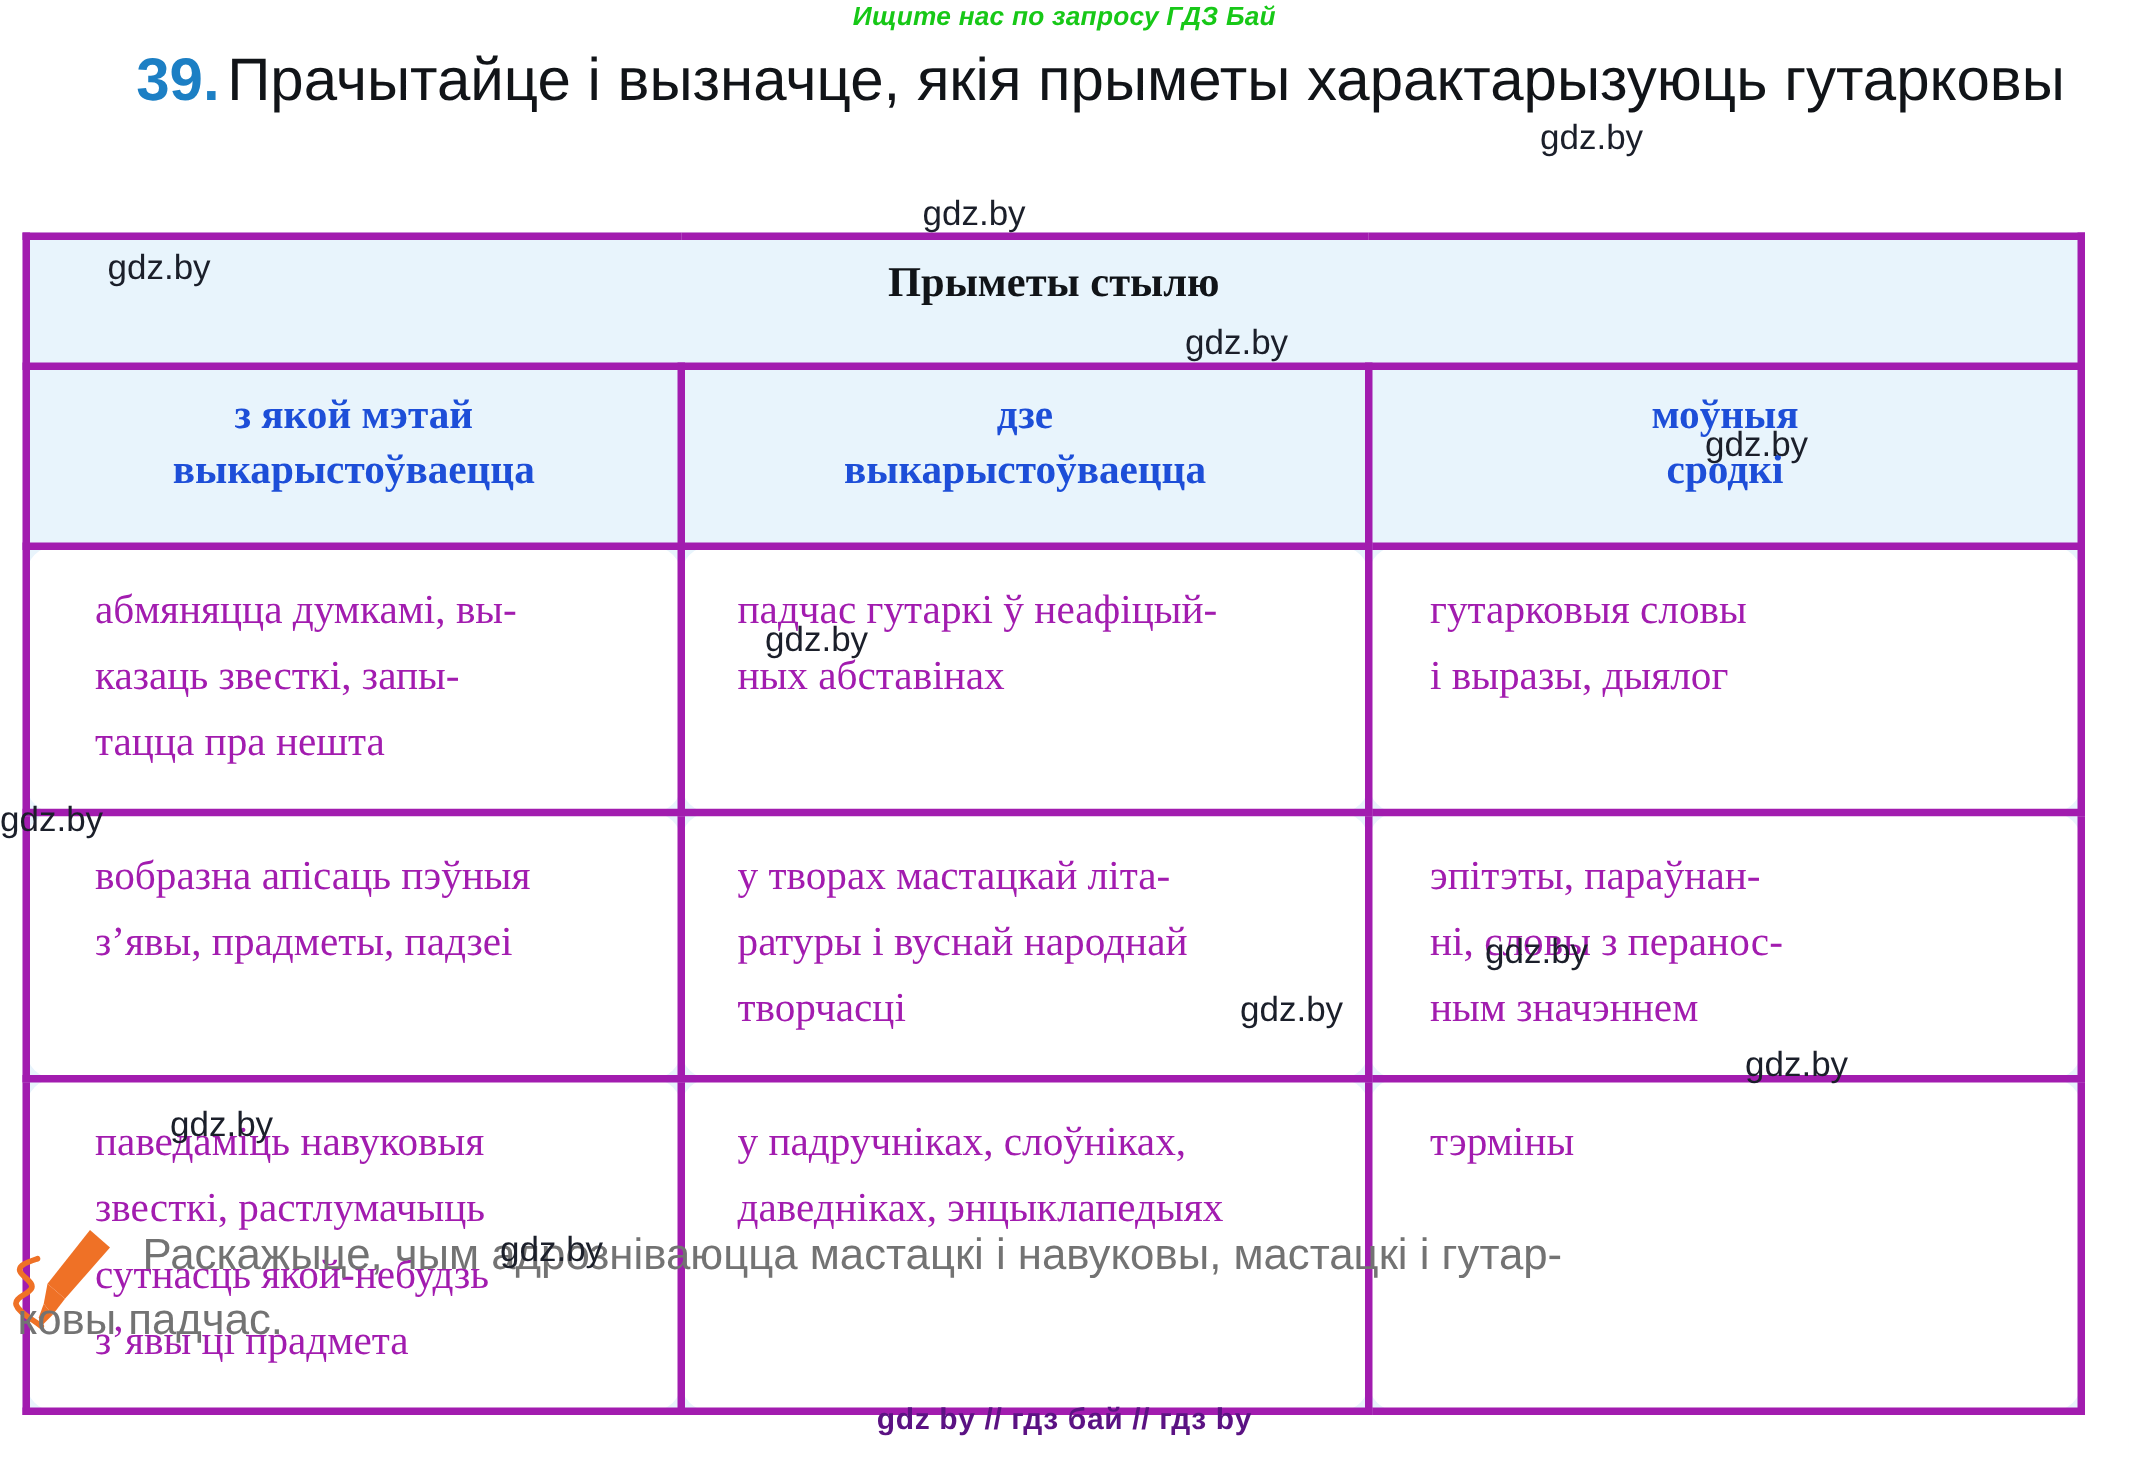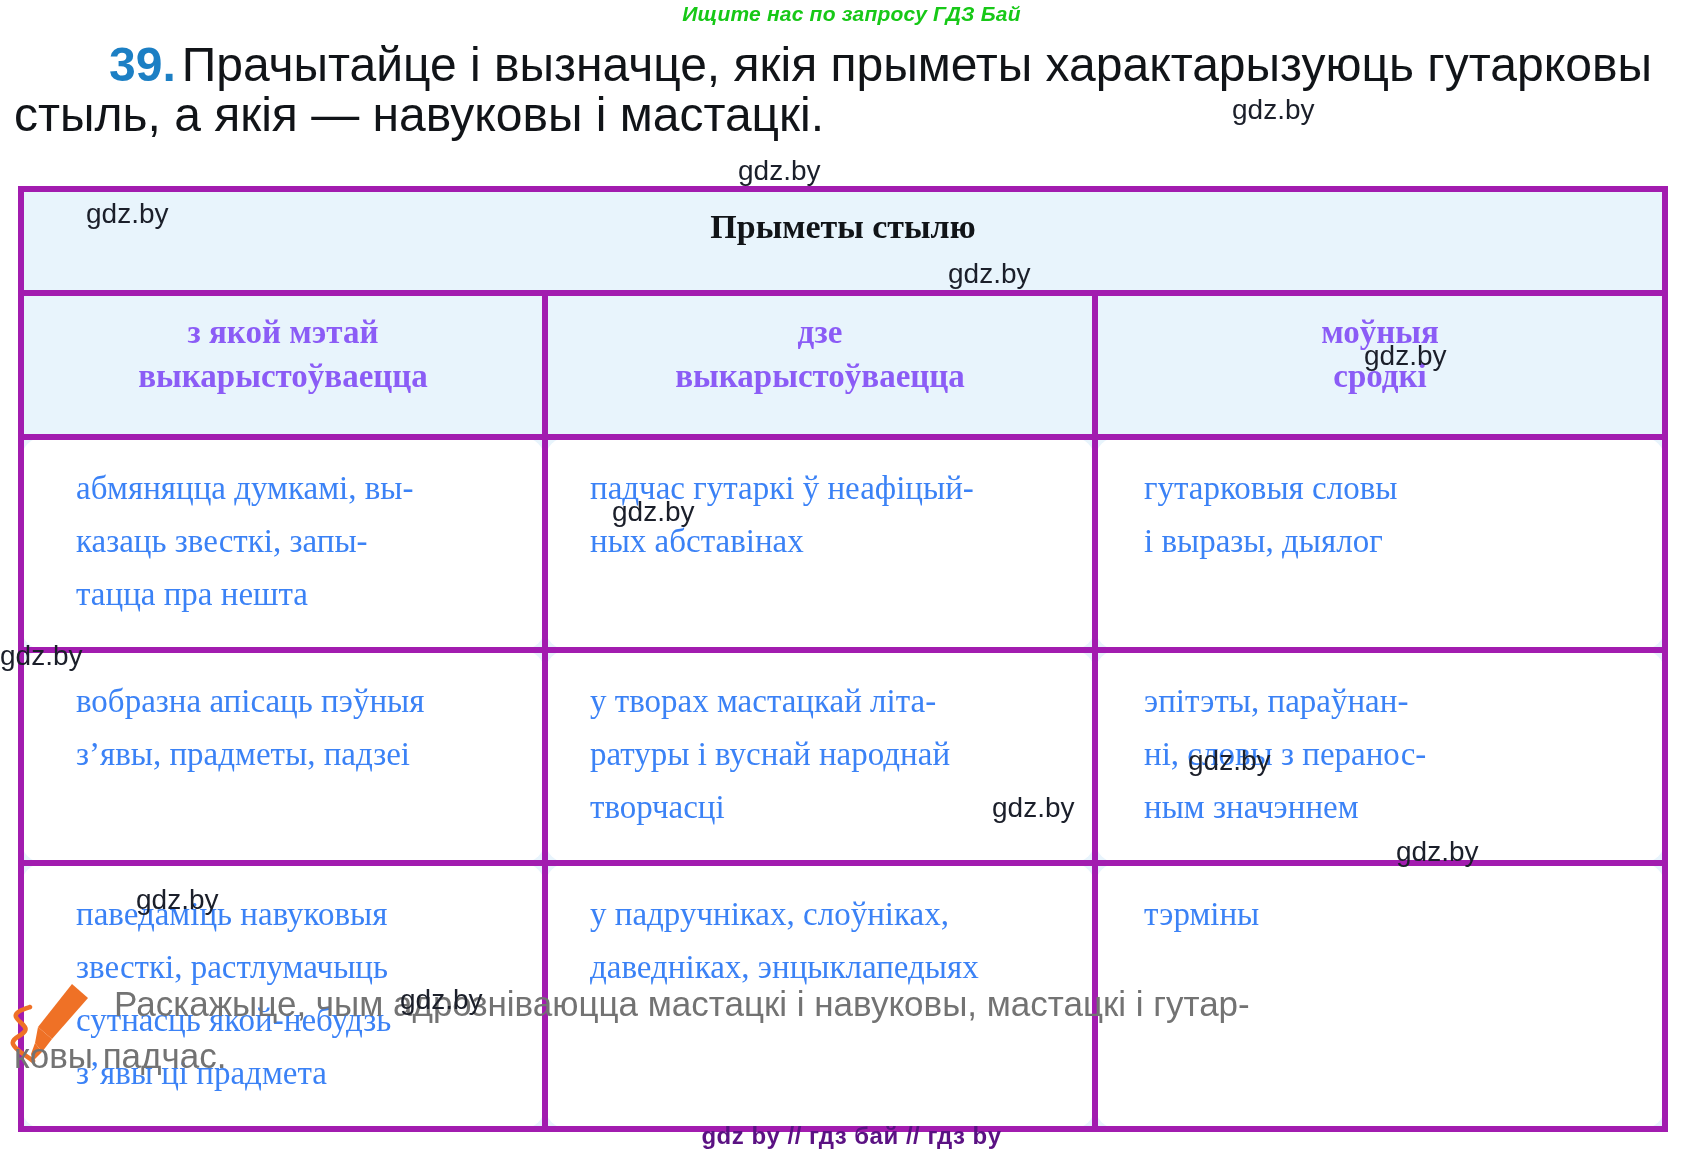--- a/index.html
+++ b/index.html
@@ -81,31 +81,31 @@
     padding-top: 16px !important;
     padding-bottom: 16px !important;
   }
   .hdr-sub {
     height: 110px;
     text-align: center;
     font-family: "Liberation Serif", serif;
     font-weight: 700;
     font-size: 33px;
     line-height: 44px;
-    color: #8b5cf6;
+    color: #1d4ed8;
     background: #e8f4fc;
     padding-top: 14px !important;
     padding-bottom: 14px !important;
   }
   .body-cell {
     background: #ffffff;
     font-family: "Liberation Serif", serif;
     font-size: 33px;
     line-height: 53px;
-    color: #3b82f6;
+    color: #a21caf;
     padding: 22px 14px 26px 14px !important;
     border-radius: 23px;
   }
   .body-cell .ln {
     display: block;
     white-space: nowrap;
   }
   .c1 { width: 524px; }
   .c2 { width: 550px; }
   .c3 { width: 570px; }
@@ -167,21 +167,20 @@
     pointer-events: none;
   }
 </style>
 </head>
 <body>
 
 <div class="top-banner">Ищите нас по запросу ГДЗ Бай</div>
 
 <div class="exercise">
   <span class="num">39.</span><span>Прачытайце і вызначце, якія прыметы характарызуюць гутарковы</span>
-  <span class="line2">стыль, а якія — навуковы і мастацкі.</span>
 </div>
 
 <table class="styles-table">
   <colgroup>
     <col class="c1">
       <col class="c2">
       <col class="c3">
   </colgroup>
   <tbody>
     <tr>

